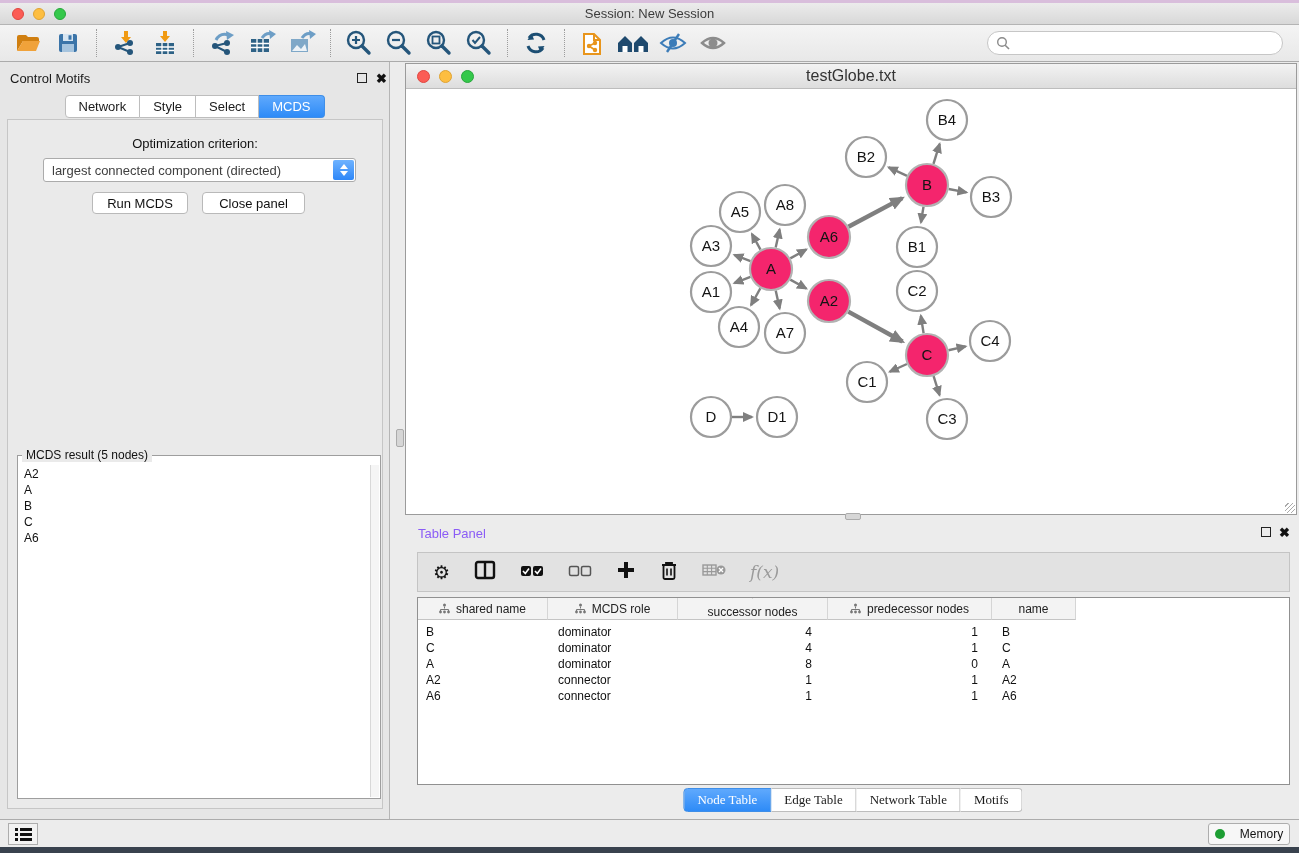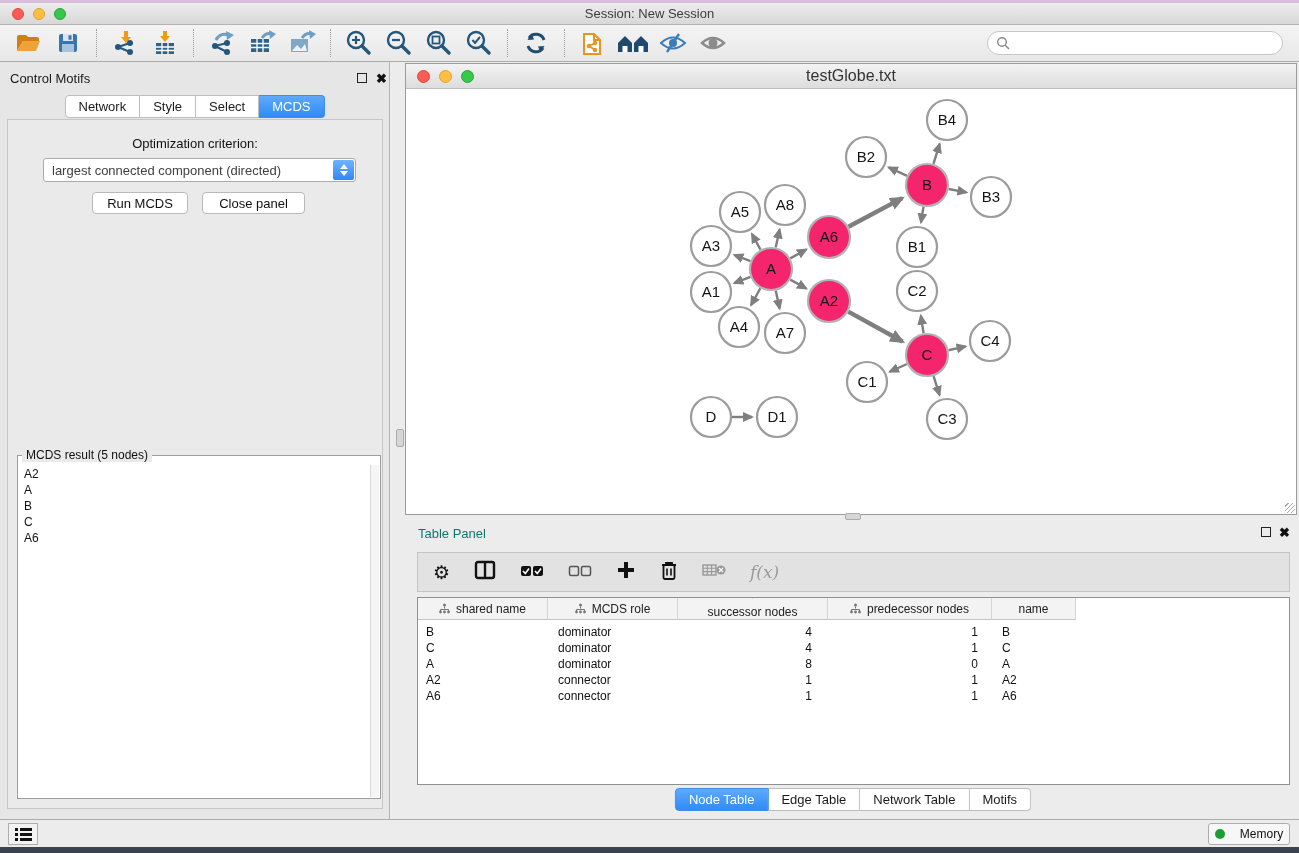--- a/index.html
+++ b/index.html
@@ -68,38 +68,38 @@
   .net-canvas { width:890px; height:425px; display:block; }
   .resize-grip { position:absolute; right:1px; bottom:1px; width:10px; height:10px;
     background:repeating-linear-gradient(135deg,transparent 0 2px,#AAA 2px 3px); }
 
   
   .vdiv-handle { left:396px; top:429px; width:8px; height:18px; background:#D6D6D6; border:1px solid #ABABAB; border-radius:2px; }
   .hdiv-handle { left:845px; top:513px; width:16px; height:7px; background:#D6D6D6; border:1px solid #ABABAB; border-radius:2px; }
 
   
   .table-panel { left:405px; top:520px; width:894px; height:299px; background:#ECECEC; }
-  .tp-title { position:absolute; left:13px; top:6px; font-size:13px; color:#0f766e; }
+  .tp-title { position:absolute; left:13px; top:6px; font-size:13px; color:#8b5cf6; }
   .tp-toolbar { position:absolute; left:12px; top:32px; width:873px; height:40px; background:#E2E2E2;
     border:1px solid #C4C4C4; display:flex; align-items:center; padding-left:15px; gap:24px; }
   .fx { font-family:"DejaVu Serif", serif; font-style:italic; font-size:17px; color:#9A9A9A; }
   .gear { font-size:19px; color:#151515; line-height:1; }
   .tp-table { position:absolute; left:12px; top:77px; width:873px; height:188px; background:#fff; border:1px solid #909090; overflow:hidden; }
   .thead { display:flex; height:22px; }
   .th { background:#F3F3F3; border-right:1px solid #D5D5D5; border-bottom:1px solid #C4C4C4;
     display:flex; align-items:center; justify-content:center; font-size:12px; color:#222; gap:6px; }
   .th-fill { flex:1; }
   .c0{width:130px;} .c1{width:130px;} .c2{width:150px;flex-direction:column;} .c3{width:164px;} .c4{width:84px;}
   .trow { display:flex; height:16px; align-items:center; }
   .trow:first-child { margin-top:4px; }
   .td { font-size:12px; color:#111; }
   .td.c0 { padding-left:8px; } .td.c1 { padding-left:10px; }
   .td.c2 { text-align:right; padding-right:16px; } .td.c3 { text-align:right; padding-right:14px; }
   .td.c4 { padding-left:10px; }
-  .tp-tabs { position:absolute; top:268px; left:448px; transform:translateX(-50%); }
+  .tp-tabs { position:absolute; top:268px; left:448px; transform:translateX(-50%);font-family:Liberation Serif, serif; }
 
   
   .statusbar { left:0; top:819px; width:1299px; height:28px; background:#ECECEC; border-top:1px solid #ACACAC; }
   .sb-left-btn { position:absolute; left:8px; top:3px; width:30px; height:22px; background:#F2F2F2;
     border:1px solid #ADADAD; display:flex; align-items:center; justify-content:center; }
   .memory-btn { position:absolute; right:9px; top:3px; width:82px; height:22px; background:#F7F7F7;
     border:1px solid #ADADAD; border-radius:3px; display:flex; align-items:center; justify-content:center; gap:15px; font-size:12px; color:#111; }
   .memory-dot { width:10px; height:10px; border-radius:50%; background:#1D9E33; }
   .desktop-bottom { left:0; top:847px; width:1299px; height:6px; background:#39424E; }
 </style>

